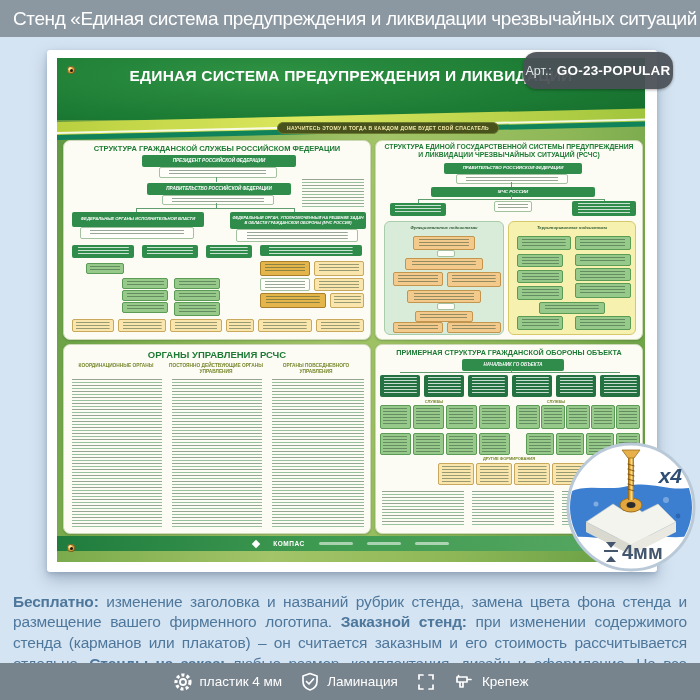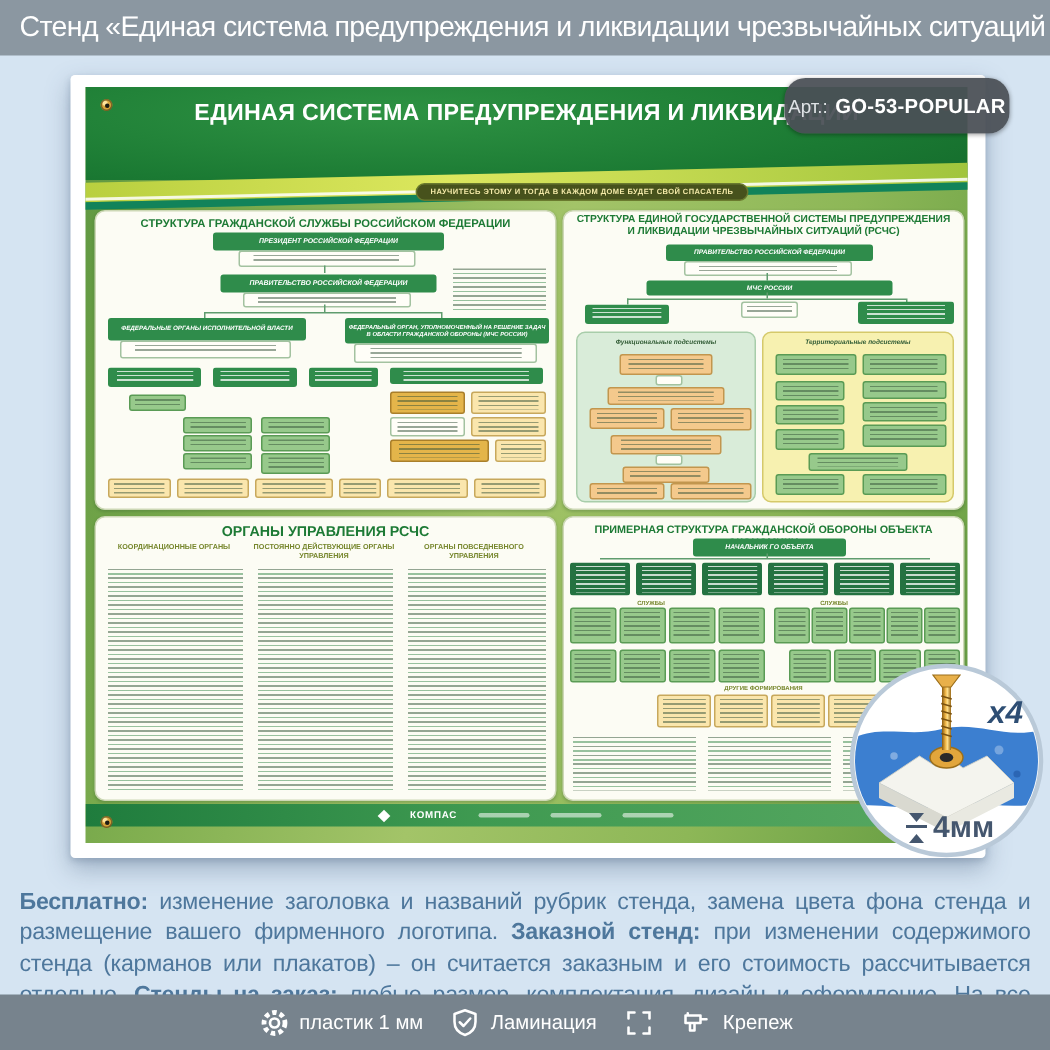--- a/index.html
+++ b/index.html
@@ -270,21 +270,21 @@
 
       <i class="screw" style="left:10px;top:8px"></i>
       <i class="screw" style="left:570px;top:8px"></i>
       <i class="screw" style="left:10px;top:486px"></i>
       <i class="screw" style="left:570px;top:486px"></i>
     </div>
   </div>
 
   <div class="art-pill">
     <span class="art-prefix">Арт.:</span>
-    <span class="art-code">GO-53-POPULAR</span>
+    <span class="art-code">GO-23-POPULAR</span>
   </div>
 
   <div class="detail-circle">
     <svg width="130" height="130" viewBox="0 0 130 130">
       <defs>
         <clipPath id="cc">
             <circle cx="65" cy="65" r="61"></circle>
           </clipPath>
         <linearGradient id="screwg" x1="0" y1="0" x2="1" y2="0">
           <stop offset="0" stop-color="#8a5a10"></stop>
@@ -321,21 +321,21 @@
   </div>
 
   <p class="desc"><span class="b">Бесплатно:</span><span> изменение заголовка и названий рубрик стенда, замена цвета фона стенда и размещение вашего фирменного логотипа. </span><span class="b">Заказной стенд:</span><span> при изменении содержимого стенда (карманов или плакатов) – он считается заказным и его стоимость рассчитывается отдельно. </span><span class="b">Стенды на заказ:</span><span> любые размер, комплектация, дизайн и оформление. На все изготовленные стенды даем 2 года гарантии. Выгодно, эстетично и надежно!</span></p>
 
   <footer class="specbar">
     <div class="spec-item">
       <svg width="22" height="22" viewBox="0 0 22 22" fill="none" stroke="#fff">
         <circle cx="11" cy="11" r="7" stroke-width="3.2" stroke-dasharray="3 2.2"></circle>
         <circle cx="11" cy="11" r="3" stroke-width="1.8"></circle>
       </svg>
-      <span>пластик 1 мм</span>
+      <span>пластик 4 мм</span>
     </div>
     <div class="spec-item">
       <svg width="22" height="22" viewBox="0 0 22 22" fill="none" stroke="#fff" stroke-width="1.7" stroke-linecap="round" stroke-linejoin="round">
         <path d="M11 2.5 L18 5 v5.2 c0 4.6 -3.2 7.6 -7 8.8 c-3.8 -1.2 -7 -4.2 -7 -8.8 V5 Z"></path>
         <path d="M7.5 10.5 L10 13 L14.5 8"></path>
       </svg>
       <span>Ламинация</span>
     </div>
     <div class="spec-item">
       <svg width="22" height="22" viewBox="0 0 22 22" fill="none" stroke="#fff" stroke-width="1.7" stroke-linecap="round">

